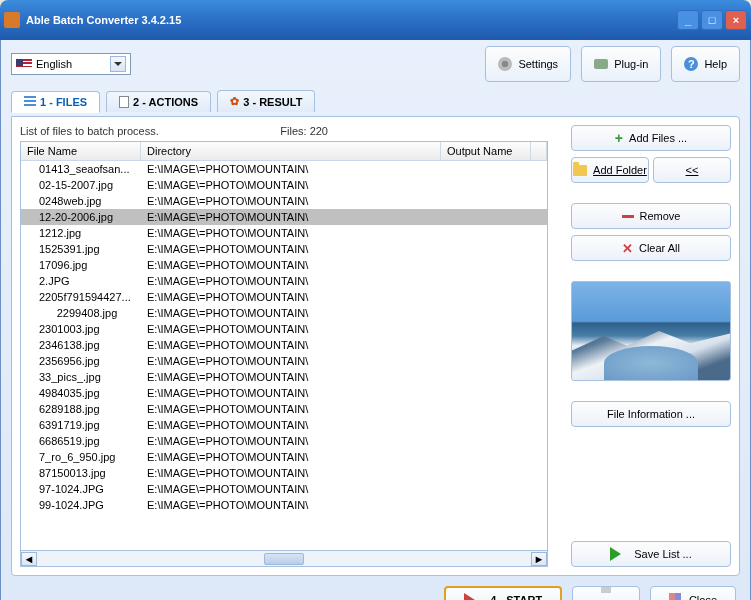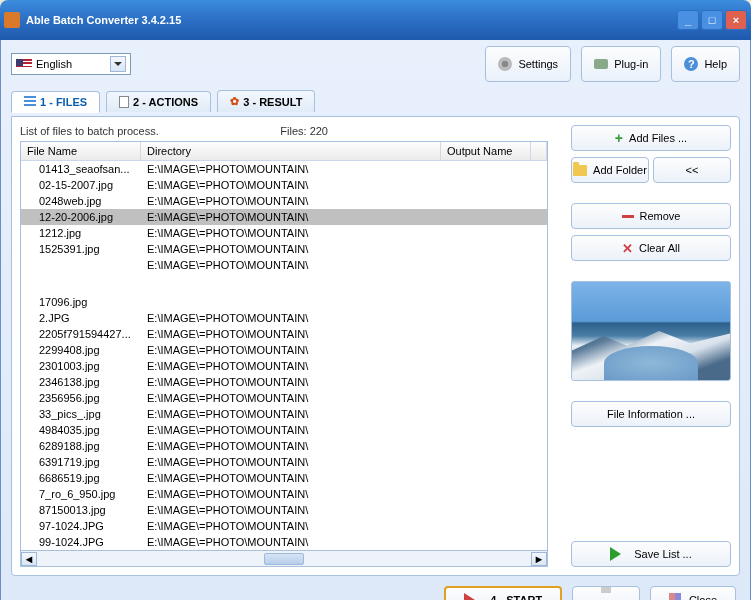--- a/index.html
+++ b/index.html
@@ -38,21 +38,21 @@
 .row { display: flex; padding: 1px 0; }
 .row .cell { padding: 1px 6px; white-space: nowrap; overflow: hidden; text-overflow: ellipsis; }
 .row.selected { background: #c0c0c0; }
 .hscroll { height: 16px; border: 1px solid #a8c0e0; border-top: none; background: #eef3fa; display: flex; align-items: center; }
 .hscroll-btn { width: 16px; height: 14px; background: linear-gradient(#f4f8fd,#d8e6f6); border: 1px solid #a0b8d8; display: flex; align-items: center; justify-content: center; }
 .hscroll-track { flex: 1; height: 14px; display: flex; align-items: center; justify-content: center; }
 .hscroll-thumb { width: 40px; height: 12px; background: linear-gradient(#d6e4f5,#b8cee8); border: 1px solid #9cb8da; border-radius: 2px; }
 .sidebar { width: 160px; display: flex; flex-direction: column; gap: 6px; }
 .sbtn { height: 26px; border: 1px solid #a8c0e0; border-radius: 4px; background: linear-gradient(#fdfdfd,#ecf2fa); display: flex; align-items: center; justify-content: center; gap: 6px; cursor: pointer; }
 .sbtn-row { display: flex; gap: 4px; }
-.sbtn-row .sbtn { flex: 1; }
+.sbtn-row .sbtn { flex: 1; text-decoration: underline; }
 .sbtn-small { width: 28px; flex: none; }
 .preview { height: 100px; border: 1px solid #a8c0e0; border-radius: 3px; background: linear-gradient(to bottom, #7db3e8 0%, #5a9bd8 40%, #2d5f8a 42%, #4a7fa8 55%, #e8eef4 65%, #d0dce8 100%); position: relative; overflow: hidden; }
 .preview::before { content:''; position:absolute; bottom:0; left:0; right:0; height:50%; background: linear-gradient(160deg, #3a5a7a 0%, #5a7a9a 20%, #eef2f6 40%, #d8e2ec 60%, #4a6a8a 80%); clip-path: polygon(0 40%, 20% 10%, 35% 30%, 55% 0%, 75% 25%, 100% 5%, 100% 100%, 0 100%); }
 .preview::after { content:''; position:absolute; bottom:0; left:20%; right:20%; height:35%; background: radial-gradient(ellipse at center, #8fb8d8 0%, #6a9ac8 100%); border-radius: 50% 50% 0 0; }
 .gap { flex: 1; }
 .footer { display: flex; justify-content: flex-end; gap: 10px; margin-top: 10px; padding: 0 4px; }
 .fbtn { height: 28px; padding: 0 18px; border: 1px solid #a8c0e0; border-radius: 4px; background: linear-gradient(#fdfdfd,#ecf2fa); display: flex; align-items: center; gap: 8px; cursor: pointer; }
 .fbtn.disabled { color: #999; flex-direction: column; }
 .fbtn.primary { border: 2px solid #e0a020; font-weight: bold; }
 .i-plus { color: #3a9d3a; font-weight: bold; font-size: 14px; }
@@ -159,36 +159,36 @@
                 <div class="cell col-fn" style="padding-left: 18px;">1212.jpg</div>
                 <div class="cell col-dir">E:\IMAGE\=PHOTO\MOUNTAIN\</div>
                 <div class="cell col-out"></div>
               </div>
               <div class="row">
                 <div class="cell col-fn" style="padding-left: 18px;">1525391.jpg</div>
                 <div class="cell col-dir">E:\IMAGE\=PHOTO\MOUNTAIN\</div>
                 <div class="cell col-out"></div>
               </div>
               <div class="row">
-                <div class="cell col-fn" style="padding-left: 18px; margin-top: 37px;">17096.jpg</div>
+                <div class="cell col-fn" style="padding-left: 18px;">17096.jpg</div>
                 <div class="cell col-dir">E:\IMAGE\=PHOTO\MOUNTAIN\</div>
                 <div class="cell col-out"></div>
               </div>
               <div class="row">
                 <div class="cell col-fn" style="padding-left: 18px;">2.JPG</div>
                 <div class="cell col-dir">E:\IMAGE\=PHOTO\MOUNTAIN\</div>
                 <div class="cell col-out"></div>
               </div>
               <div class="row">
                 <div class="cell col-fn" style="padding-left: 18px;">2205f791594427...</div>
                 <div class="cell col-dir">E:\IMAGE\=PHOTO\MOUNTAIN\</div>
                 <div class="cell col-out"></div>
               </div>
               <div class="row">
-                <div class="cell col-fn" style="padding-left: 18px;">2299408.jpg</div>
+                <div class="cell col-fn" style="padding-left: 18px; text-align: center;">2299408.jpg</div>
                 <div class="cell col-dir">E:\IMAGE\=PHOTO\MOUNTAIN\</div>
                 <div class="cell col-out"></div>
               </div>
               <div class="row">
                 <div class="cell col-fn" style="padding-left: 18px;">2301003.jpg</div>
                 <div class="cell col-dir">E:\IMAGE\=PHOTO\MOUNTAIN\</div>
                 <div class="cell col-out"></div>
               </div>
               <div class="row">
                 <div class="cell col-fn" style="padding-left: 18px;">2346138.jpg</div>

